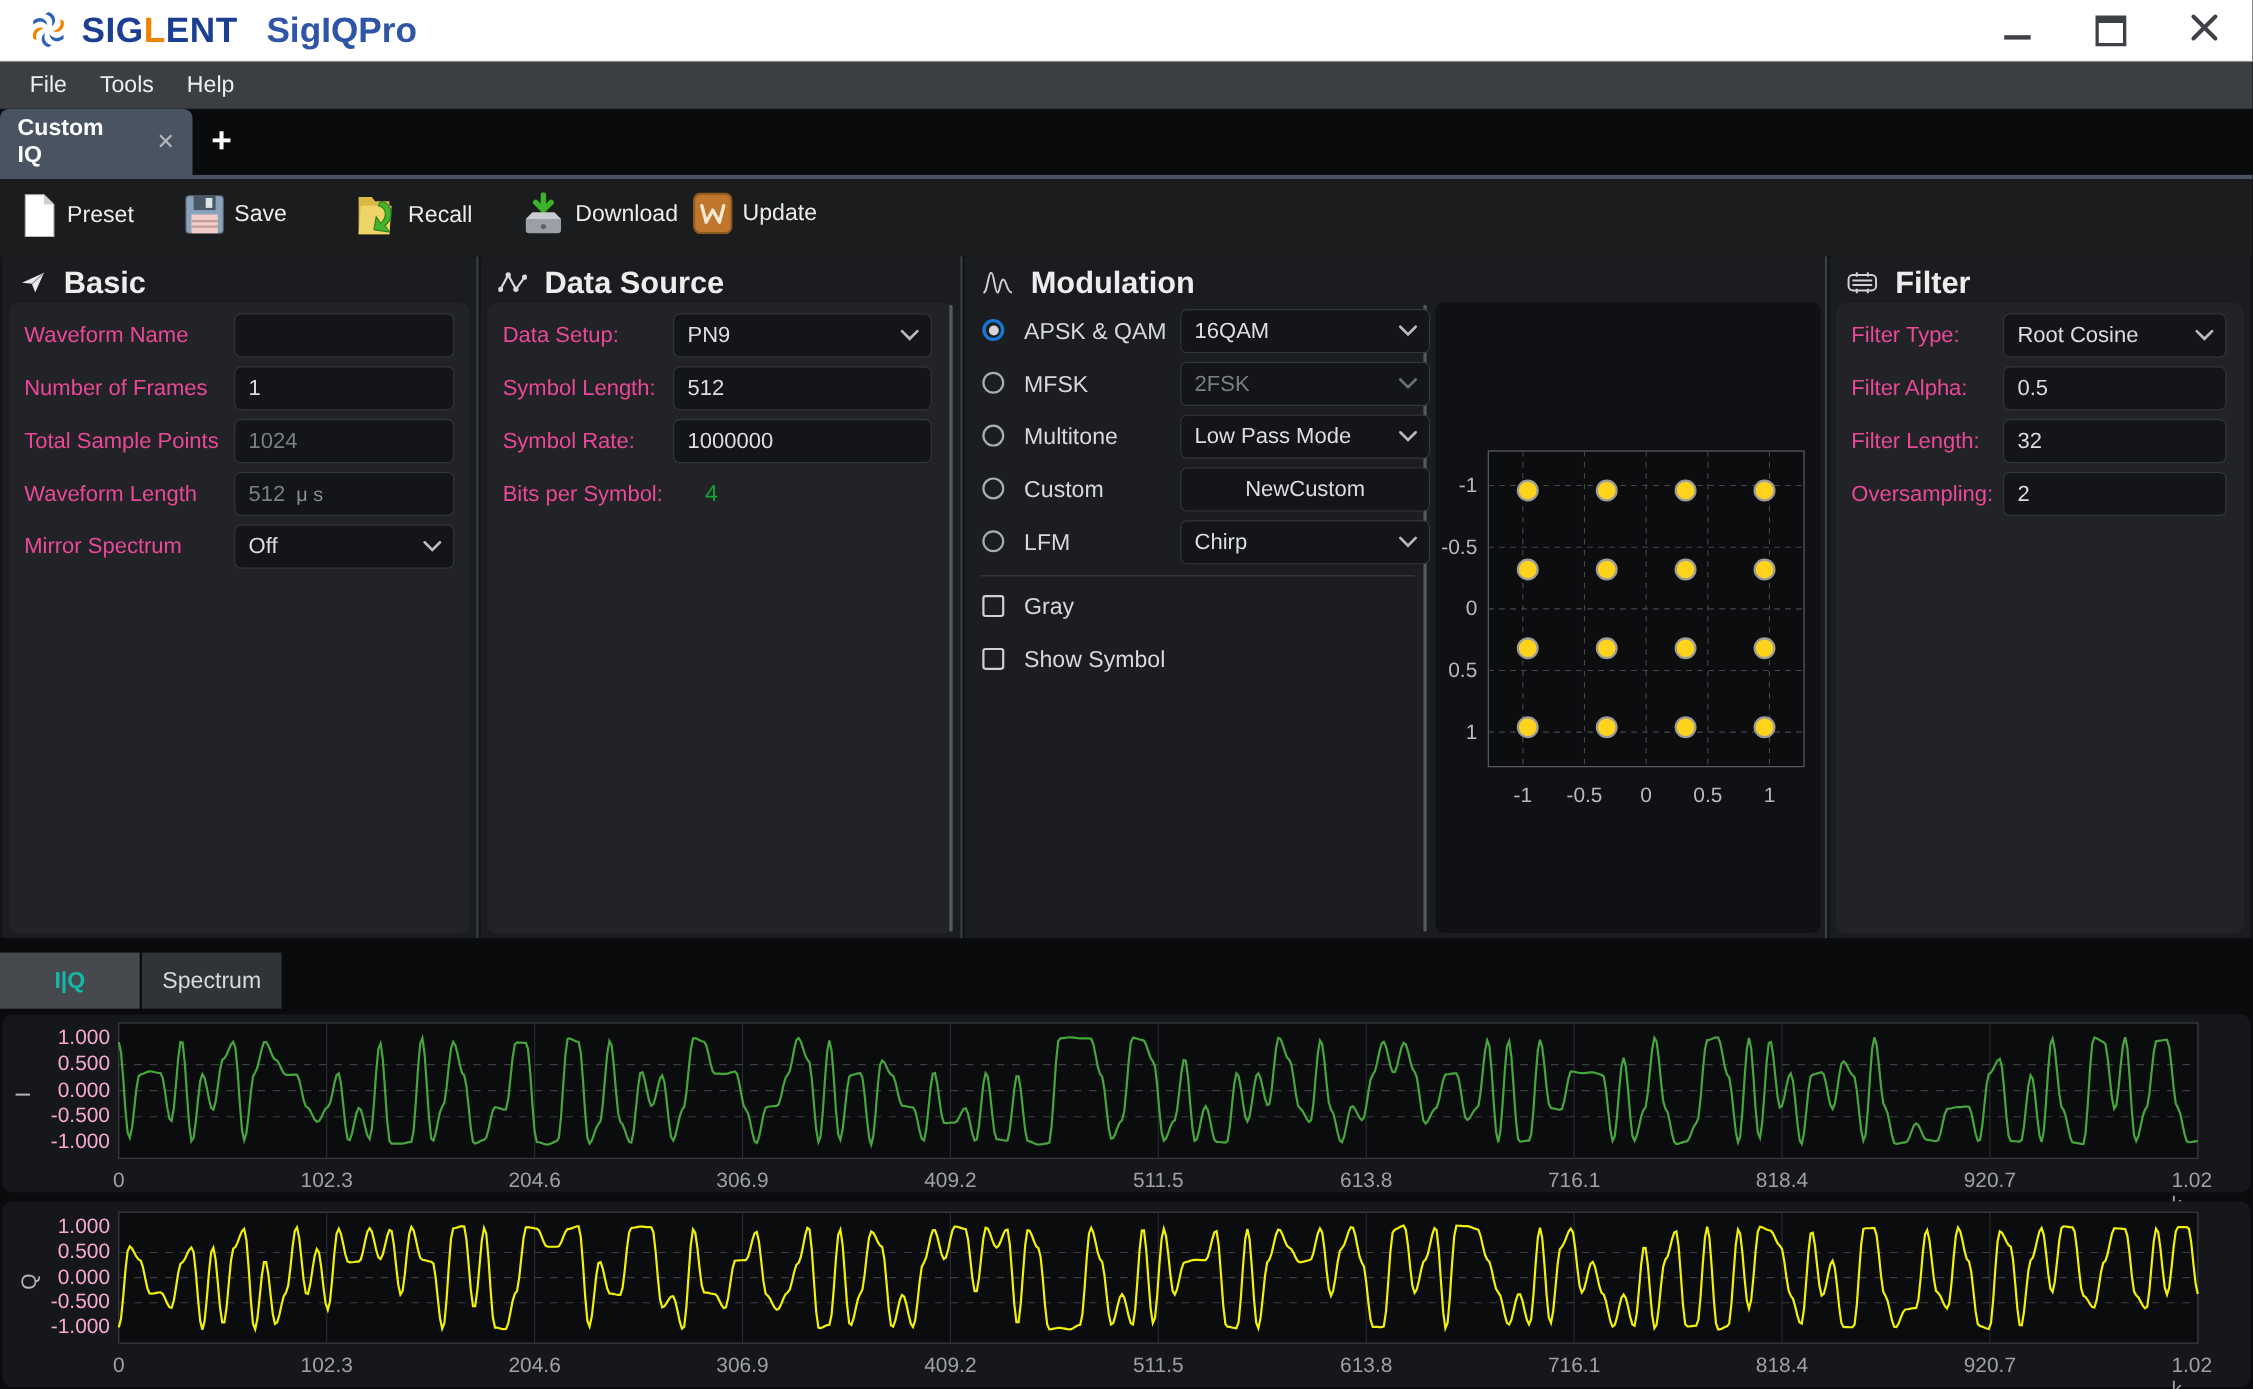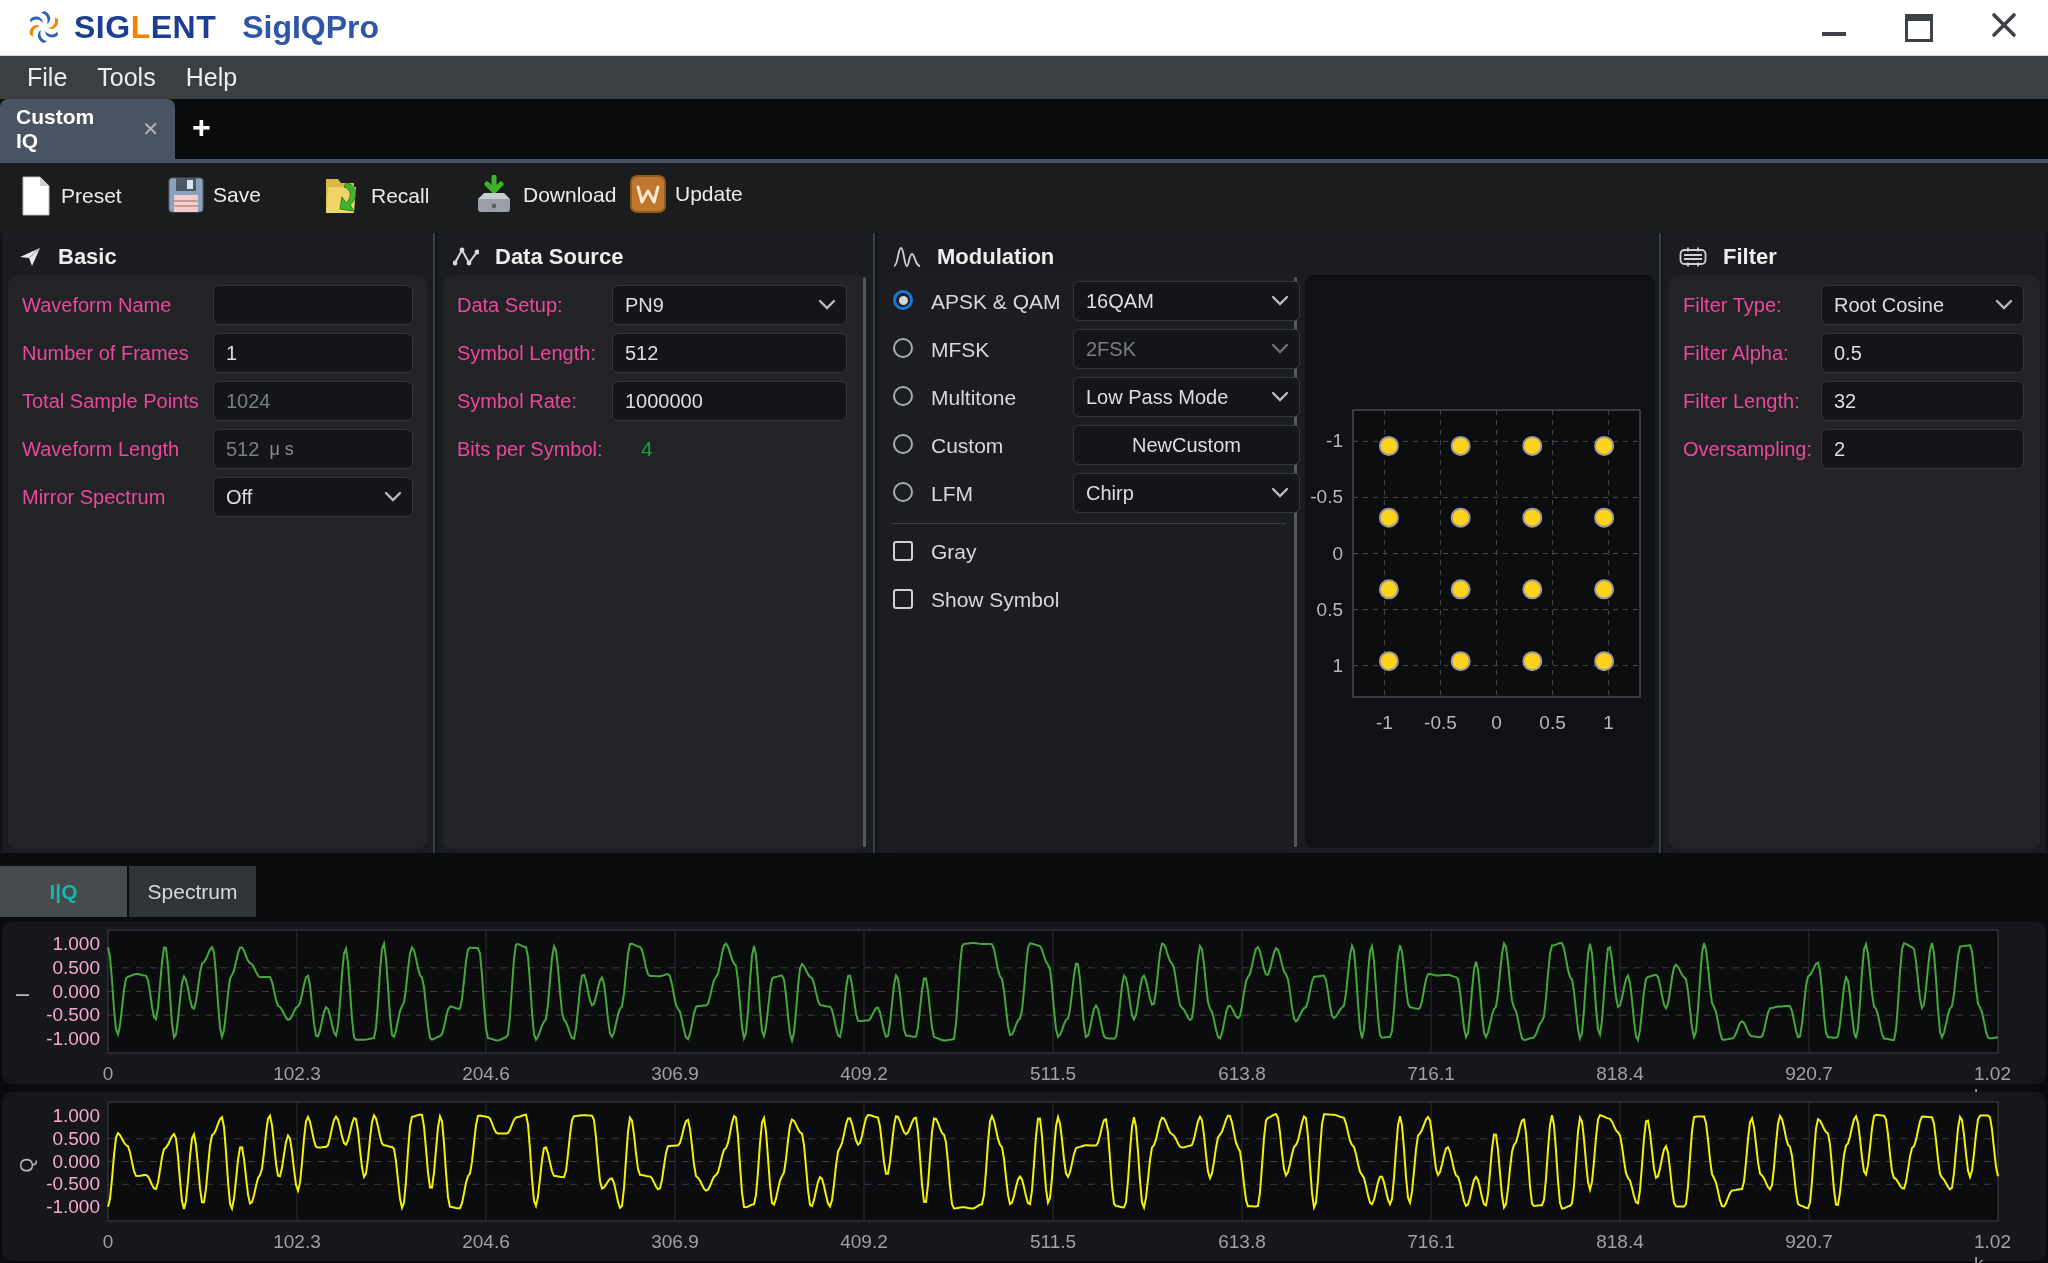--- a/index.html
+++ b/index.html
@@ -10,37 +10,37 @@
   .logo{position:absolute;left:24px;top:7px;display:flex;align-items:center;}
   .swirl{width:40px;height:40px;}
   .brand{font-size:32px;font-weight:bold;color:#1c3e92;letter-spacing:.5px;margin-left:10px;}
   .brand .accent{color:#f08300;}
   .product{font-size:32px;font-weight:bold;color:#2f55a7;margin-left:26px;}
   .win-min{position:absolute;left:1822px;top:32px;width:24px;height:4px;background:#3e4246;}
   .win-max{position:absolute;left:1905px;top:14px;width:22px;height:18px;border:3px solid #3e4246;border-top-width:7px;}
   .win-close{position:absolute;left:1990px;top:11px;width:28px;height:28px;}
   
   .menubar{position:absolute;left:0;top:56px;width:2048px;height:43px;background:#3b3f43;display:flex;align-items:center;padding-left:12px;box-sizing:border-box;}
-  .menu-item{color:#eceeef;font-size:25px;padding:0 15px;}
+  .menu-item{color:#eceeef;font-size:21px;padding:0 15px;}
   
   .tabbar{position:absolute;left:0;top:99px;width:2048px;height:60px;background:#0a0b0c;border-bottom:4px solid #4a5361;box-sizing:content-box;}
   .tab{position:absolute;left:0;top:0;width:175px;height:60px;background:#4a5361;border-radius:8px 8px 0 0;display:flex;align-items:center;padding:0 16px;box-sizing:border-box;gap:38px;}
   .tab-label{color:#ffffff;font-weight:bold;font-size:21px;flex:1;}
   .tab-close{color:#b4b8be;font-size:20px;line-height:20px;}
   .tab-add{position:absolute;left:192px;top:10px;color:#fff;font-size:32px;font-weight:bold;}
   
   .toolbar{position:absolute;left:0;top:163px;width:2048px;height:70px;background:#1b1c1e;}
   .tool-btn{position:absolute;top:12px;display:flex;align-items:center;gap:9px;}
   .tool-label{color:#e9ebec;font-size:21px;}
   
   .panels{position:absolute;left:0;top:233px;width:2048px;height:620px;background:#121316;}
   .panel{position:absolute;top:0;height:620px;background:#1b1c1f;}
   .vdiv{position:absolute;top:0;width:2px;height:620px;background:#39404a;}
   .phead{position:absolute;top:8px;left:16px;height:32px;display:flex;align-items:center;gap:16px;}
-  .ptitle{color:#eceded;font-size:22px;font-weight:bold;}
+  .ptitle{color:#eceded;font-size:28px;font-weight:bold;}
   .pbody{position:absolute;left:6px;right:6px;top:42px;bottom:4px;background:#222326;border-radius:10px;}
   .pbody.darkbody{background:#1c1d20;}
   .sbar{position:absolute;right:1px;top:2px;bottom:2px;width:3px;background:#54575c;border-radius:2px;}
   .frow{position:absolute;left:6px;right:8px;height:40px;}
   .flabel{position:absolute;left:8px;top:0;line-height:40px;font-size:20px;color:#ec4899;white-space:nowrap;}
   .fctl{position:absolute;right:6px;height:40px;background:#141518;border:1px solid #33363b;border-radius:6px;
         color:#dcdee0;font-size:20px;display:flex;align-items:center;padding:0 12px;box-sizing:border-box;text-align:right;}
   .fctl .chev{position:absolute;right:10px;top:13px;}
   .fctl.disabled{color:#7b7e82;}
   .fctl .unit{color:#8b8e92;font-size:18px;margin-left:10px;}

